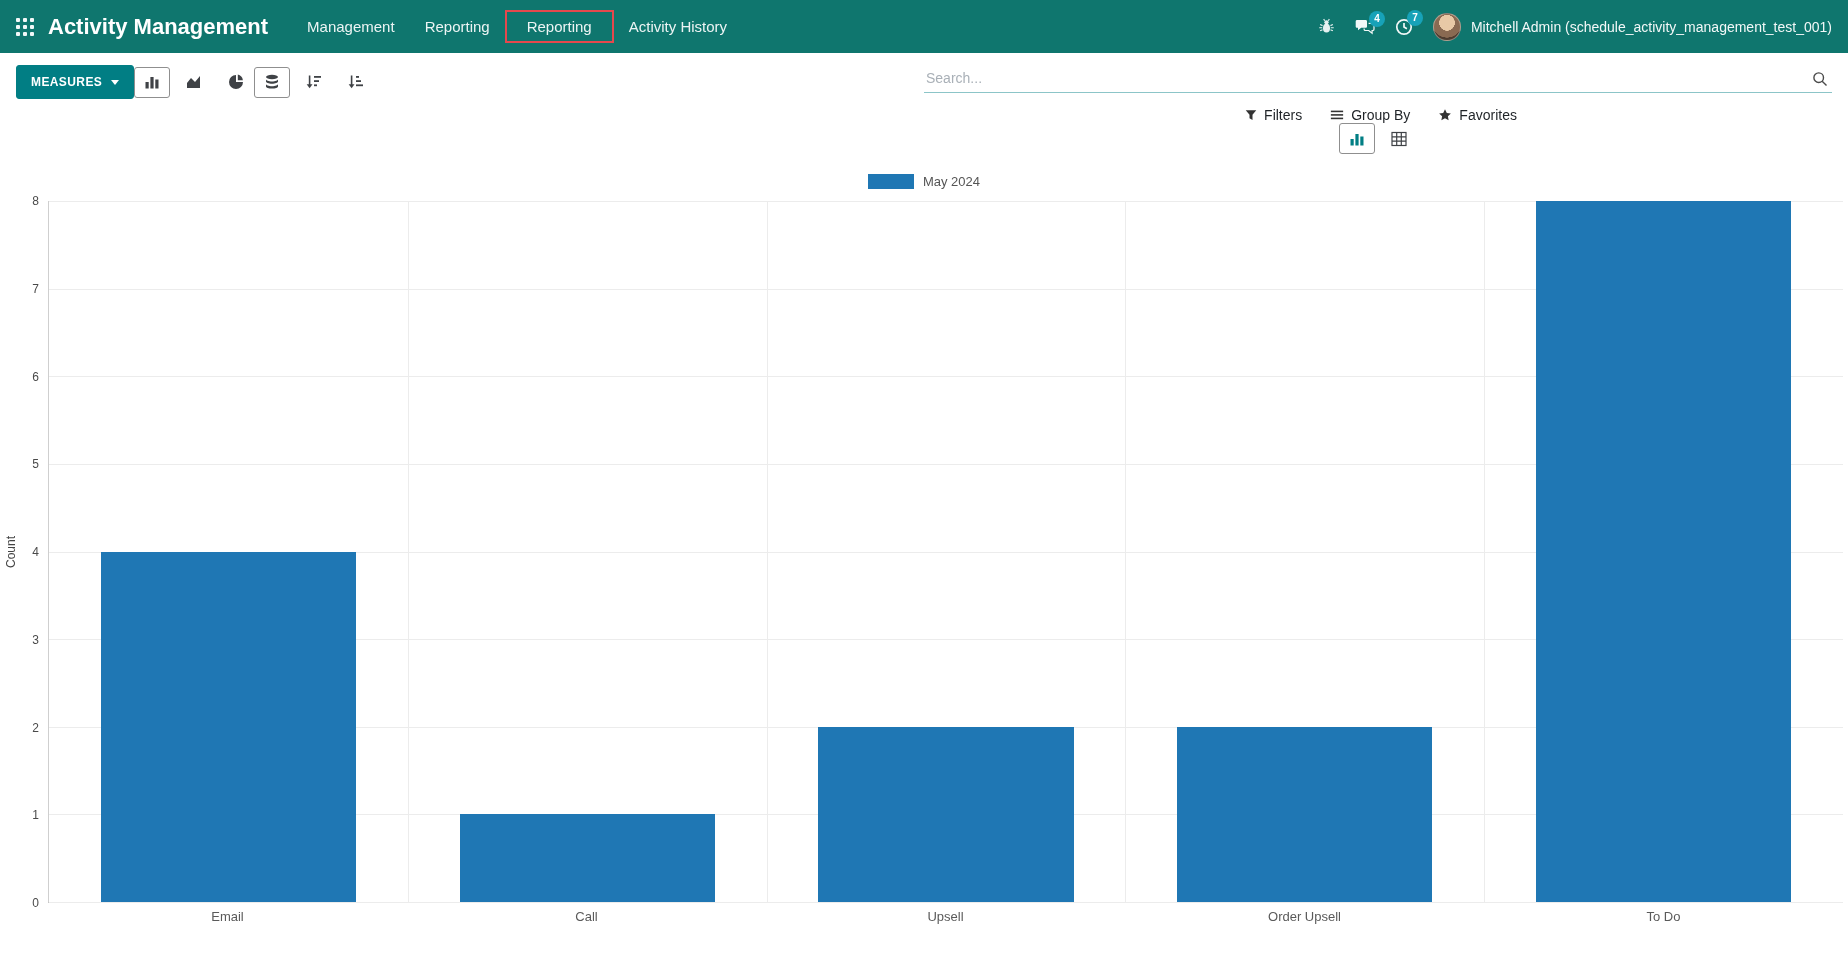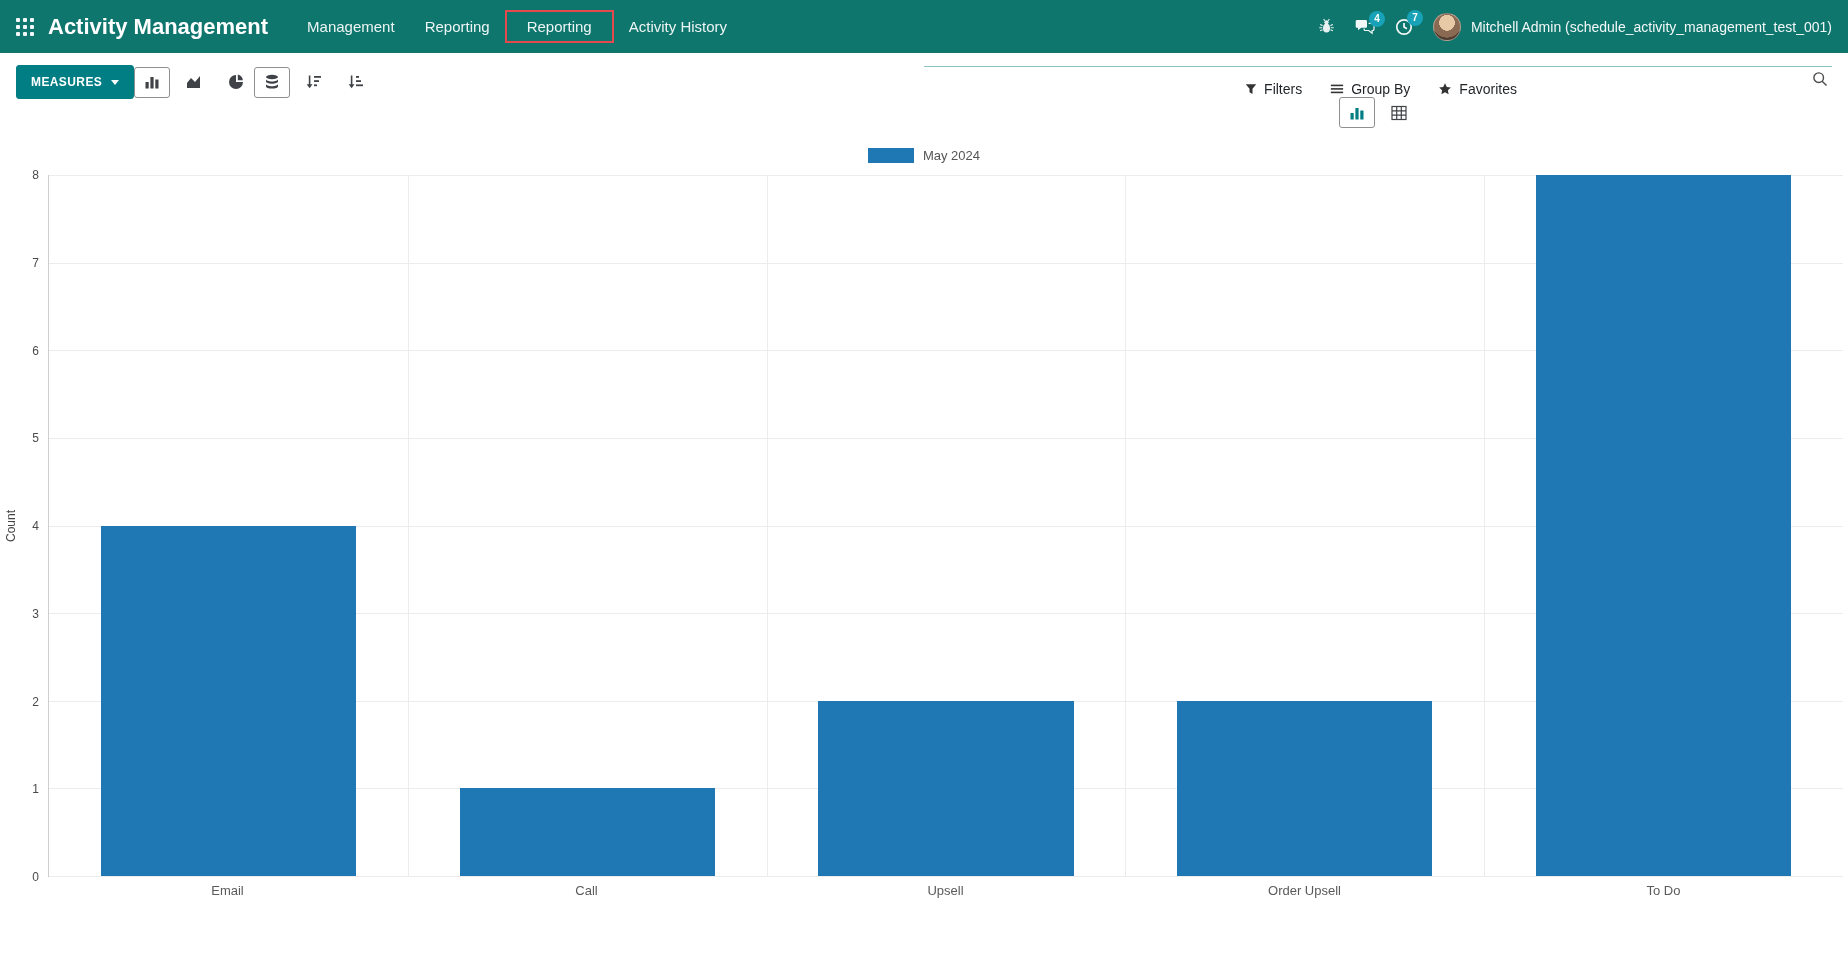--- a/index.html
+++ b/index.html
@@ -187,20 +187,21 @@
               <rect x="8" y="6.2" width="5" height="1.8"></rect>
               <rect x="8" y="10.4" width="7" height="1.8"></rect>
           </svg>
         </div>
       </div>
     </div>
   </div>
 
   <div class="cp-right">
     <div class="search-box">
+      <input type="text" placeholder="Search..." style="">
       <span class="search-icon">
         <svg viewBox="0 0 16 16" width="16" height="16">
           <circle cx="6.7" cy="6.7" r="4.8" fill="none" stroke="#4a4a4a" stroke-width="1.4"></circle>
           <path d="M10.2 10.2L14.5 14.5" stroke="#4a4a4a" stroke-width="1.4"></path>
         </svg>
       </span>
     </div>
     <div class="cp-right-row">
       <div class="filter-buttons">
         <span class="fbtn">

